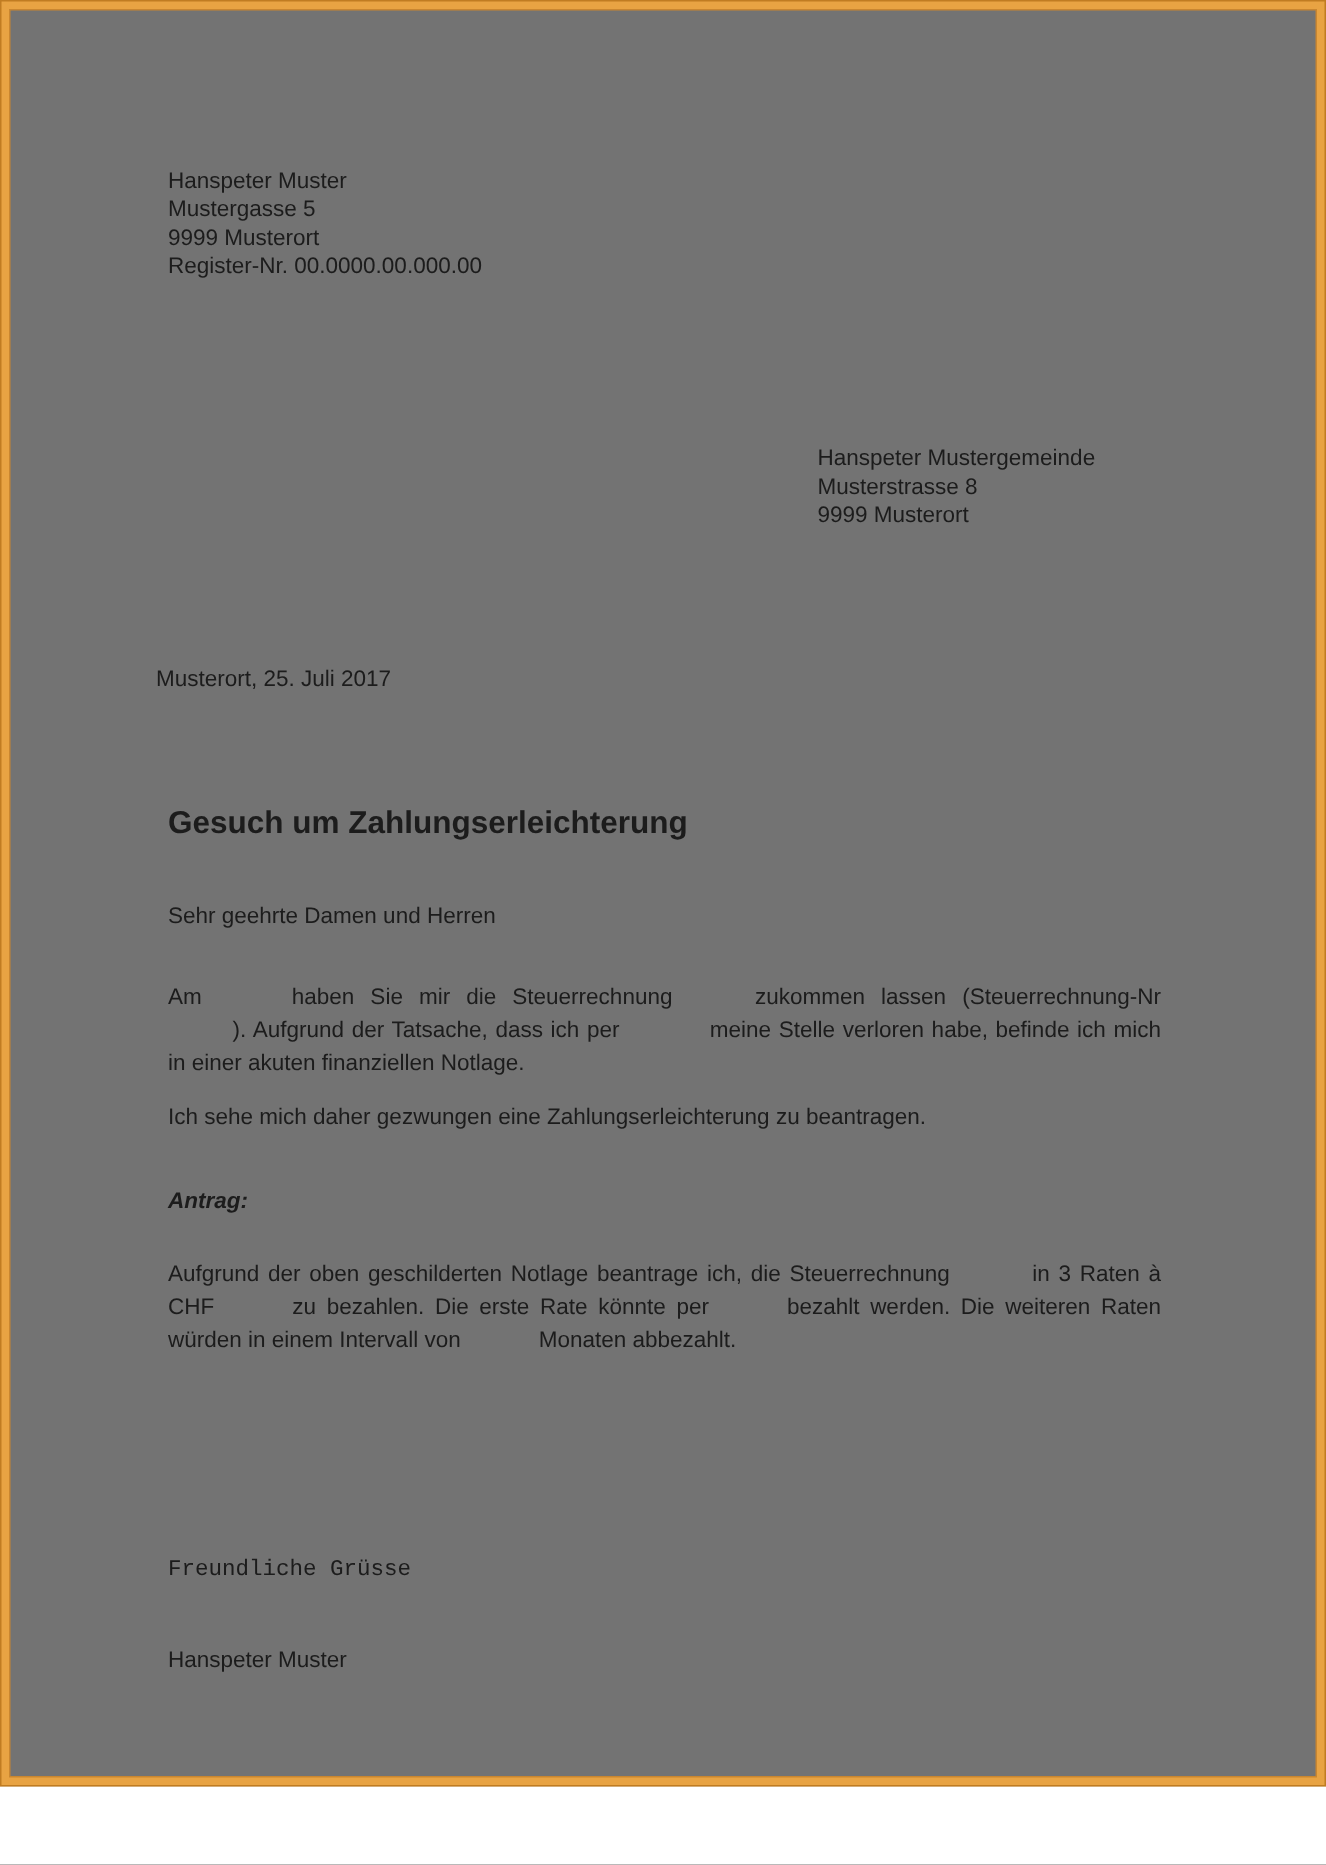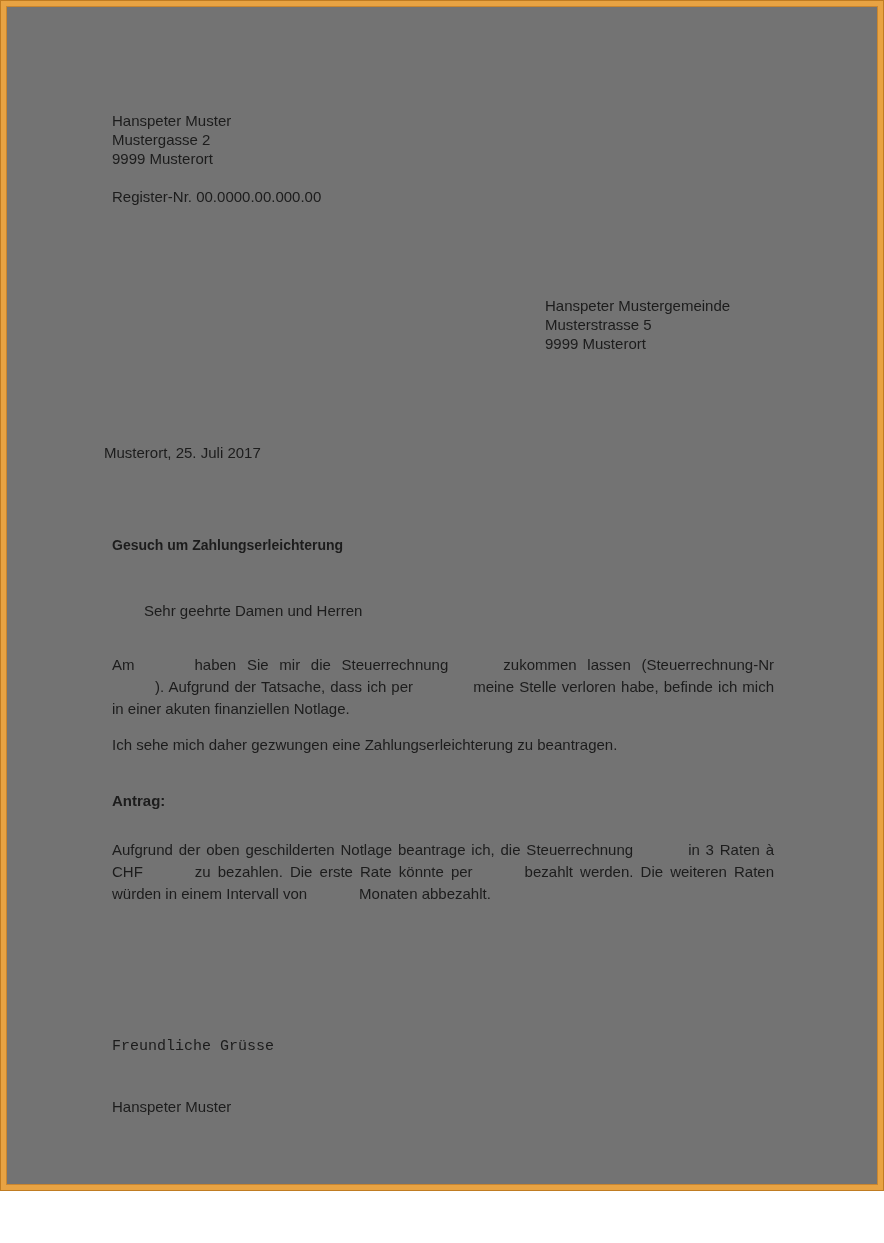--- a/index.html
+++ b/index.html
@@ -18,58 +18,58 @@
       inset 0 0 0 1px #c07c22,
       inset 0 0 0 6px #e8a343,
       inset 0 0 0 7px #c98630;
     font-family: "Liberation Sans", "DejaVu Sans", sans-serif;
     color: #1c1c1c;
     font-size: 15px;
     overflow: hidden;
   }
   .block { position: absolute; }
   .addr-line { line-height: 19px; }
-  .register-line { margin-top: 19px; line-height: 19px; }
+  .register-line { line-height: 19px; }
   .body-text {
     margin: 0;
     width: 662px;
     line-height: 22px;
     text-align: justify;
   }
-  .subject { font-weight: 700; font-size: 14px; }
-  .heading-bold { font-weight: 700; }
+  .subject { font-weight: 700; font-size: 21px; }
+  .heading-bold { font-weight: 700; font-style: italic; }
   .gap { display: inline-block; height: 1px; }
   .gap-60 { width: 60px; }
   .gap-55 { width: 55px; }
   .gap-52 { width: 52px; }
   .gap-43 { width: 43px; }
 </style>
 </head>
 <body>
 
 <div class="page">
 
   <div class="block" style="left:112px; top:111px;">
     <div class="addr-line">Hanspeter Muster</div>
-    <div class="addr-line">Mustergasse 2</div>
+    <div class="addr-line">Mustergasse 5</div>
     <div class="addr-line">9999 Musterort</div>
     <div class="register-line">Register-Nr. 00.0000.00.000.00</div>
   </div>
 
   <div class="block" style="left:545px; top:296px;">
     <div class="addr-line">Hanspeter Mustergemeinde</div>
-    <div class="addr-line">Musterstrasse 5</div>
+    <div class="addr-line">Musterstrasse 8</div>
     <div class="addr-line">9999 Musterort</div>
   </div>
 
   <div class="block" style="left:104px; top:444px;">Musterort, 25. Juli 2017</div>
 
   <div class="block subject" style="left:112px; top:537px;">Gesuch um Zahlungserleichterung</div>
 
-  <div class="block" style="left:112px; top:602px;margin-left:32px;">Sehr geehrte Damen und Herren</div>
+  <div class="block" style="left:112px; top:602px;">Sehr geehrte Damen und Herren</div>
 
   <p class="block body-text" style="left:112px; top:654px;">
     <span>Am</span><span class="gap gap-60"></span><span>haben Sie mir die Steuerrechnung</span><span class="gap gap-55"></span><span>zukommen lassen (Steuerrechnung-Nr</span><span class="gap gap-43"></span><span>). Aufgrund der Tatsache, dass ich per</span><span class="gap gap-55"></span> <span>meine Stelle verloren habe, befinde ich mich in einer akuten finanziellen Notlage.</span>
   </p>
 
   <p class="block body-text" style="left:112px; top:734px;">Ich sehe mich daher gezwungen eine Zahlungserleichterung zu beantragen.</p>
 
   <div class="block heading-bold" style="left:112px; top:792px;">Antrag:</div>
 
   <p class="block body-text" style="left:112px; top:839px;">

